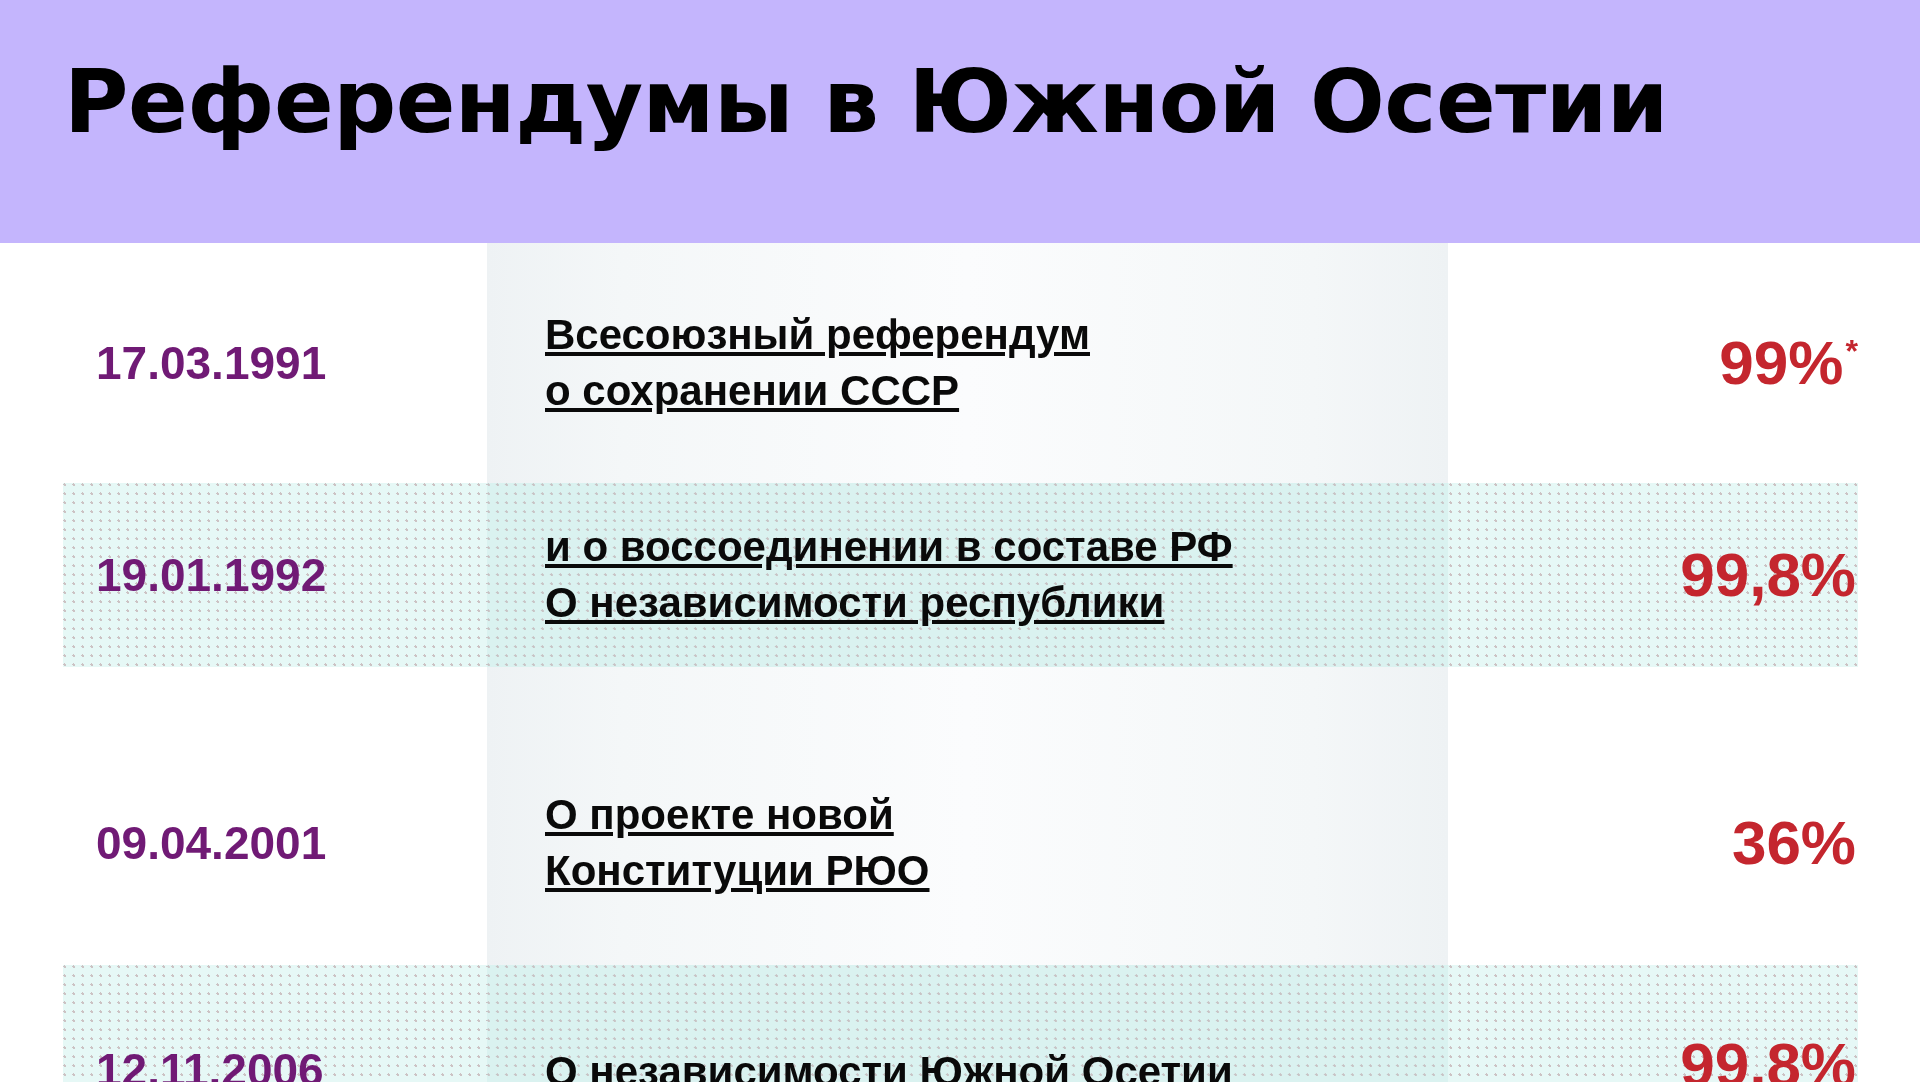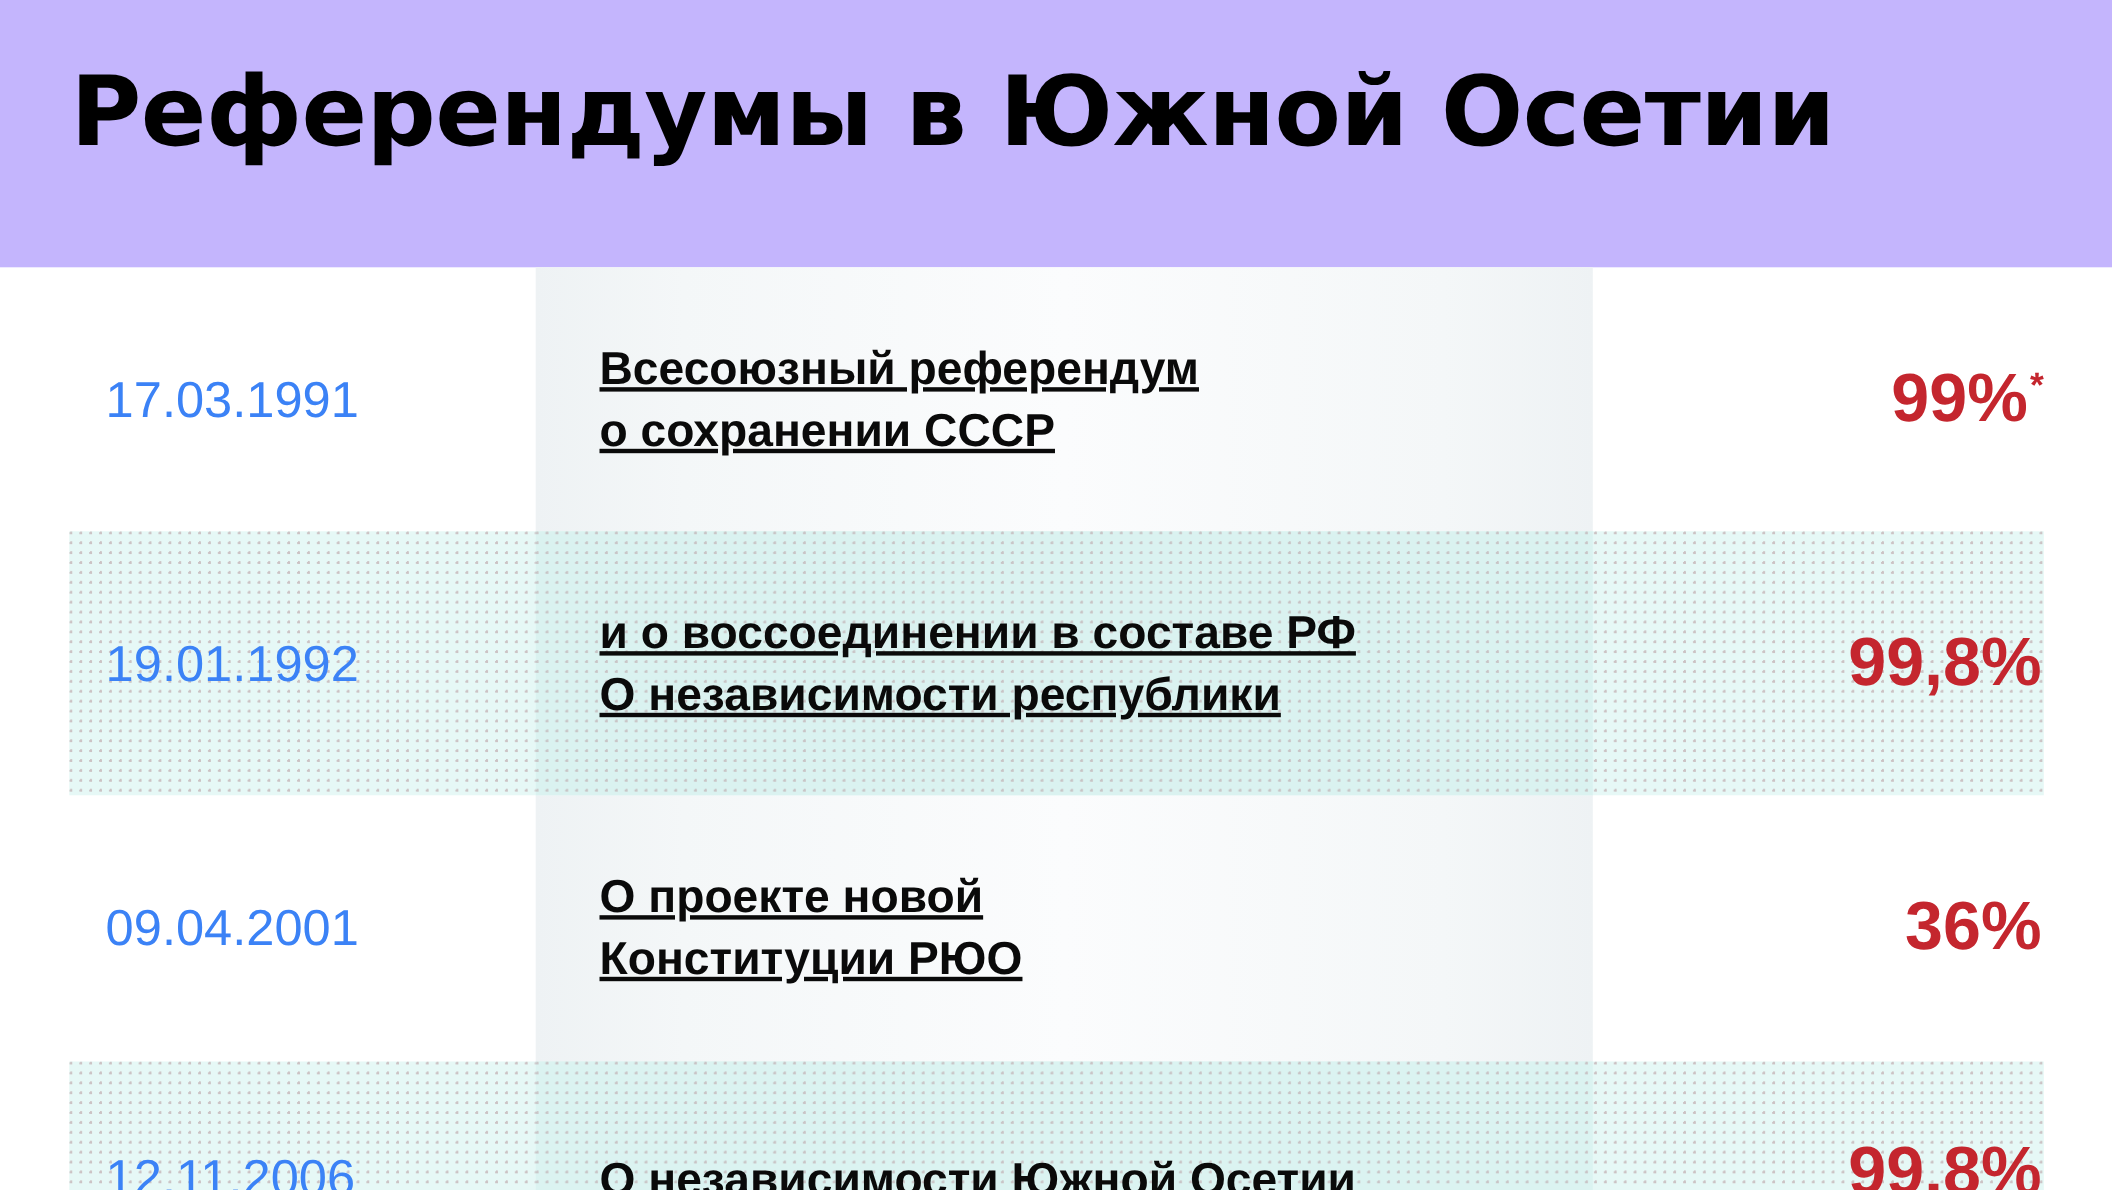--- a/index.html
+++ b/index.html
@@ -109,22 +109,22 @@
     display:flex;
     align-items:center;
   }
 
   .cell-date {
     position:absolute;
     left:96px;
     width:360px;
     font-size:46px;
     line-height:52px;
-    font-weight:400;
-    color:#3b82f6;
+    font-weight:700;
+    color:#701a75;
     letter-spacing:0px;
     white-space:nowrap;
   }
 
   .cell-question {
     position:absolute;
     left:545px;
     width:890px;
     font-size:42px;
     line-height:56px;
@@ -146,21 +146,21 @@
   .cell-value sup {
     font-size:0.52em;
     font-weight:800;
     vertical-align:super;
     line-height:0;
     margin-left:2px;
   }
 
   
   #row-0 { top:0px;   height:240px; }
-  #row-1 { top:240px; height:240px; }
+  #row-1 { top:240px; height:184px; }
   #row-2 { top:480px; height:240px; }
   #row-3 { top:722px; height:117px;padding-left:40px; }
 </style>
 </head>
 <body>
 
 <div id="page">
 
   <div class="header-band">
     <div class="header-title">Референдумы в Южной Осетии</div>

